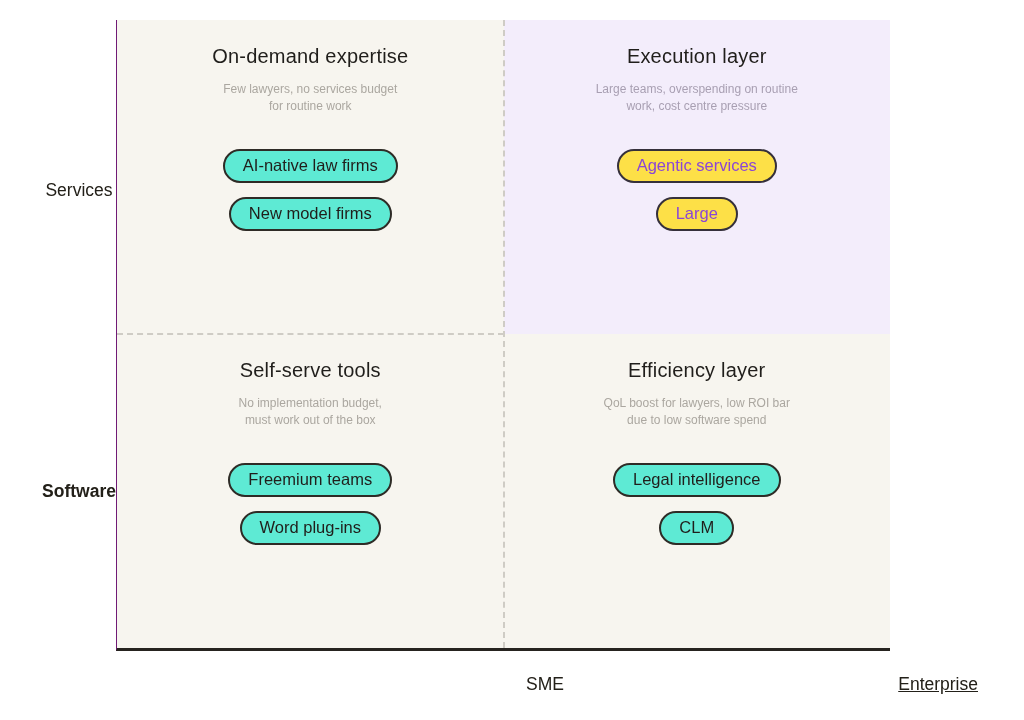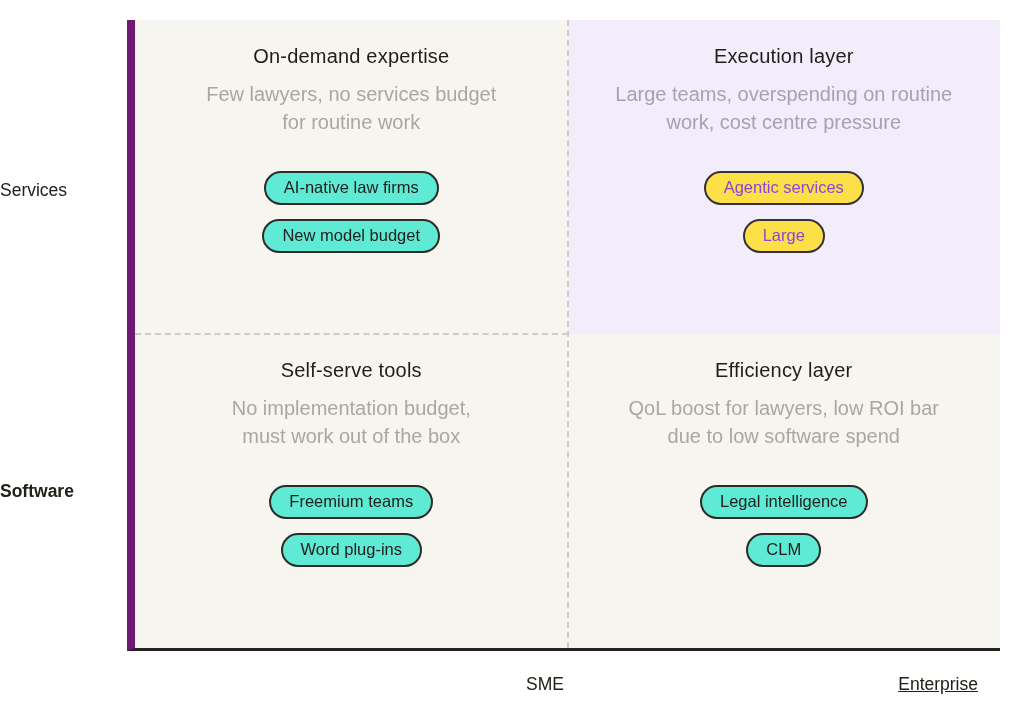--- a/index.html
+++ b/index.html
@@ -12,26 +12,26 @@
     overflow: hidden;
   }
   .stage {
     position: relative;
     width: 1024px;
     height: 720px;
   }
   
   .plot {
     position: absolute;
-    left: 127px;
+    left: 116px;
     top: 20px;
-    width: 873px;
+    width: 774px;
     height: 631px;
     box-sizing: border-box;
-    border-left: 8px solid #701a75;
+    border-left: 1px solid #701a75;
     border-bottom: 3px solid #26231f;
     display: grid;
     grid-template-columns: 1fr 1fr;
     grid-template-rows: 1fr 1fr;
   }
   .quadrant {
     background: #f7f5ef;
     display: flex;
     flex-direction: column;
     align-items: center;
@@ -41,21 +41,21 @@
   }
   .quadrant.highlight { background: #f3edfb; }
   .q-title {
     font-size: 20px;
     font-weight: 500;
     color: #201e1b;
     letter-spacing: 0.2px;
   }
   .q-sub {
     margin-top: 13px;
-    font-size: 20px;
+    font-size: 12px;
     line-height: 1.38;
     color: #aba7a0;
   }
   .highlight .q-sub { color: #a89fb2; }
   .pills {
     margin-top: 35px;
     display: flex;
     flex-direction: column;
     align-items: center;
     gap: 14px;
@@ -91,25 +91,26 @@
     left: 0;
     top: 50%;
     width: 50%;
     height: 0;
     border-top: 2px dashed #cfccc5;
     margin-top: -1px;
   }
   
   .y-label {
     position: absolute;
-    left: 0;
+    left: 10px;
     width: 120px;
-    text-align: left;
+    text-align: center;
     font-size: 17.5px;
     color: #232019;
+    padding-left: 9px;
   }
   .y-label.services { top: 180px; }
   .y-label.software { top: 481px; font-weight: bold; }
   .x-label {
     position: absolute;
     top: 674px;
     text-align: right;
     font-size: 17.5px;
     color: #232019;
   }
@@ -127,21 +128,21 @@
   <div class="plot">
 
     <div class="quadrant">
       <div class="q-title">On-demand expertise</div>
       <div class="q-sub">
         <div>Few lawyers, no services budget</div>
         <div>for routine work</div>
       </div>
       <div class="pills">
         <span class="pill">AI-native law firms</span>
-        <span class="pill">New model budget</span>
+        <span class="pill">New model firms</span>
       </div>
     </div>
 
     <div class="quadrant highlight">
       <div class="q-title">Execution layer</div>
       <div class="q-sub">
         <div>Large teams, overspending on routine</div>
         <div>work, cost centre pressure</div>
       </div>
       <div class="pills">

